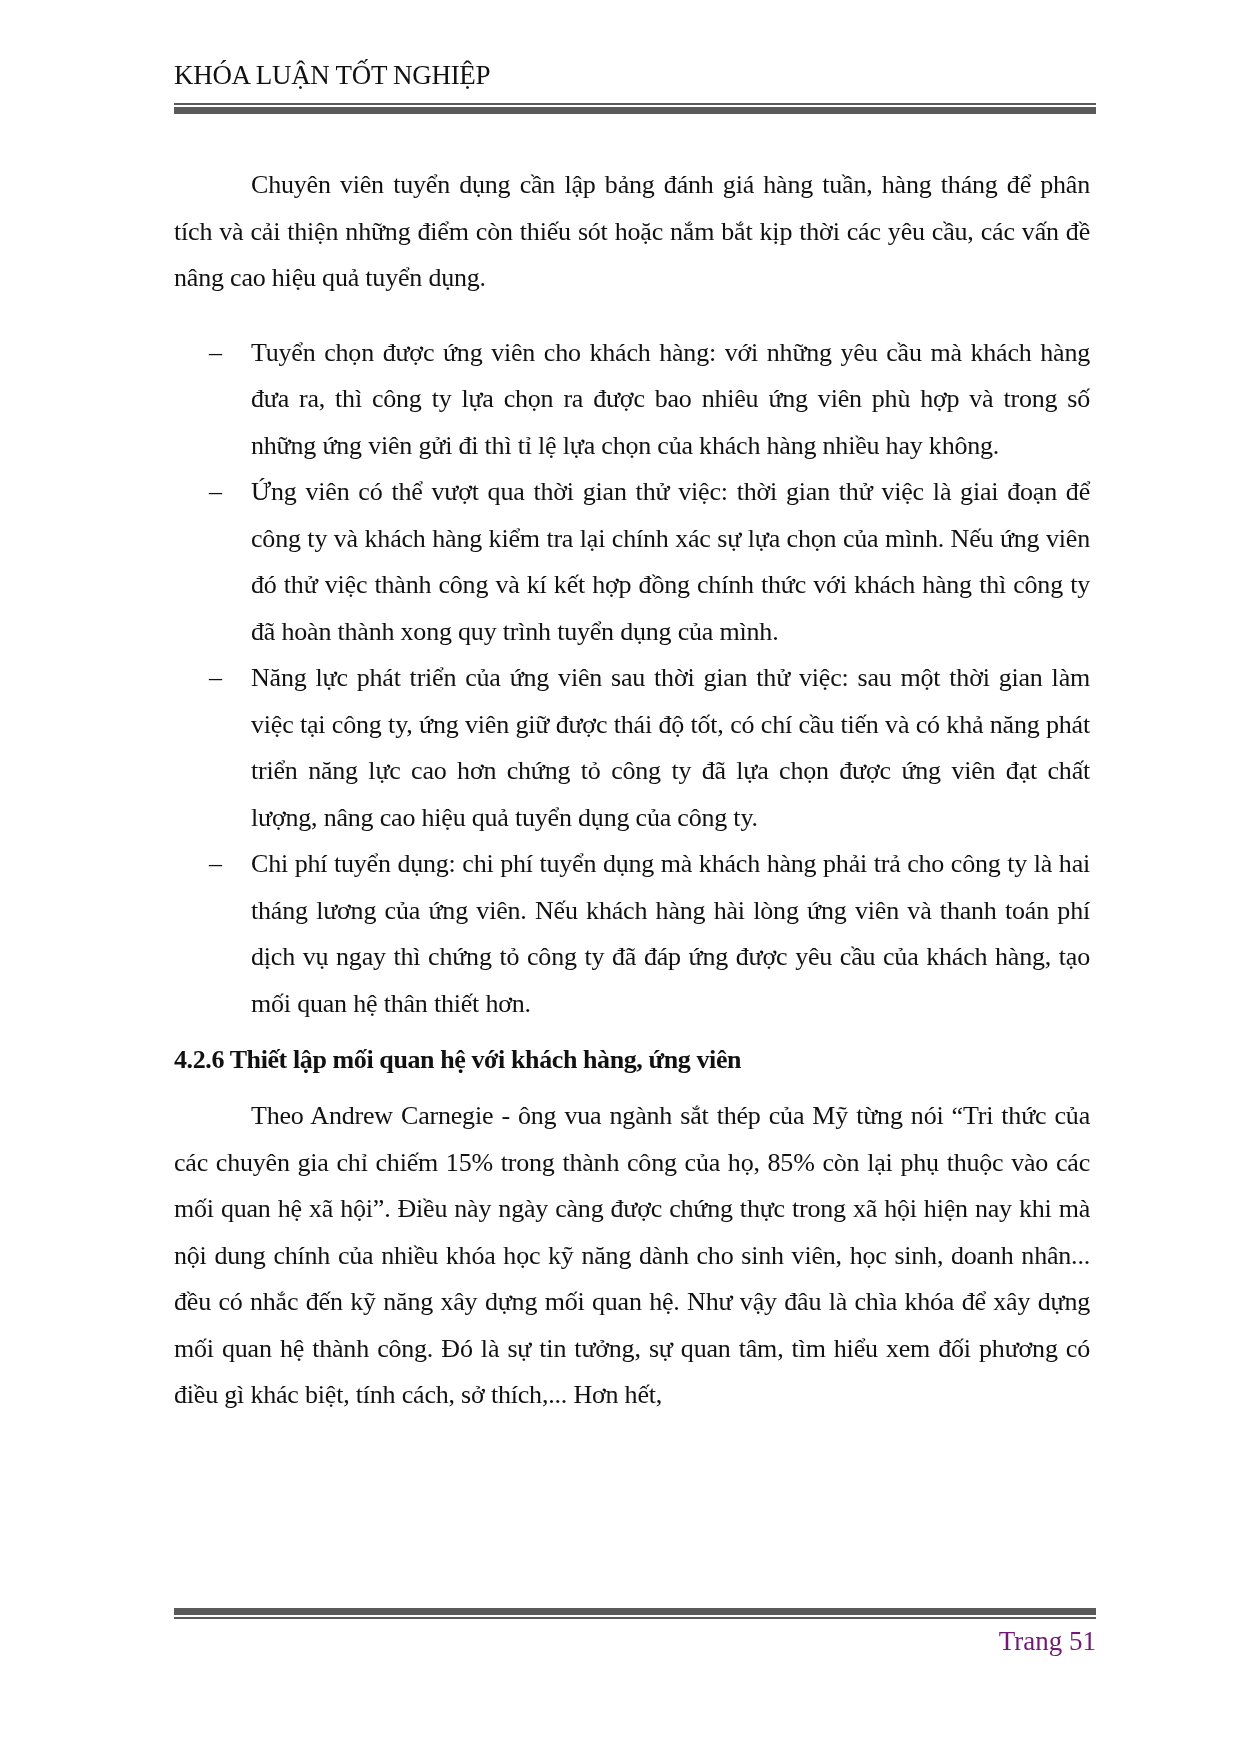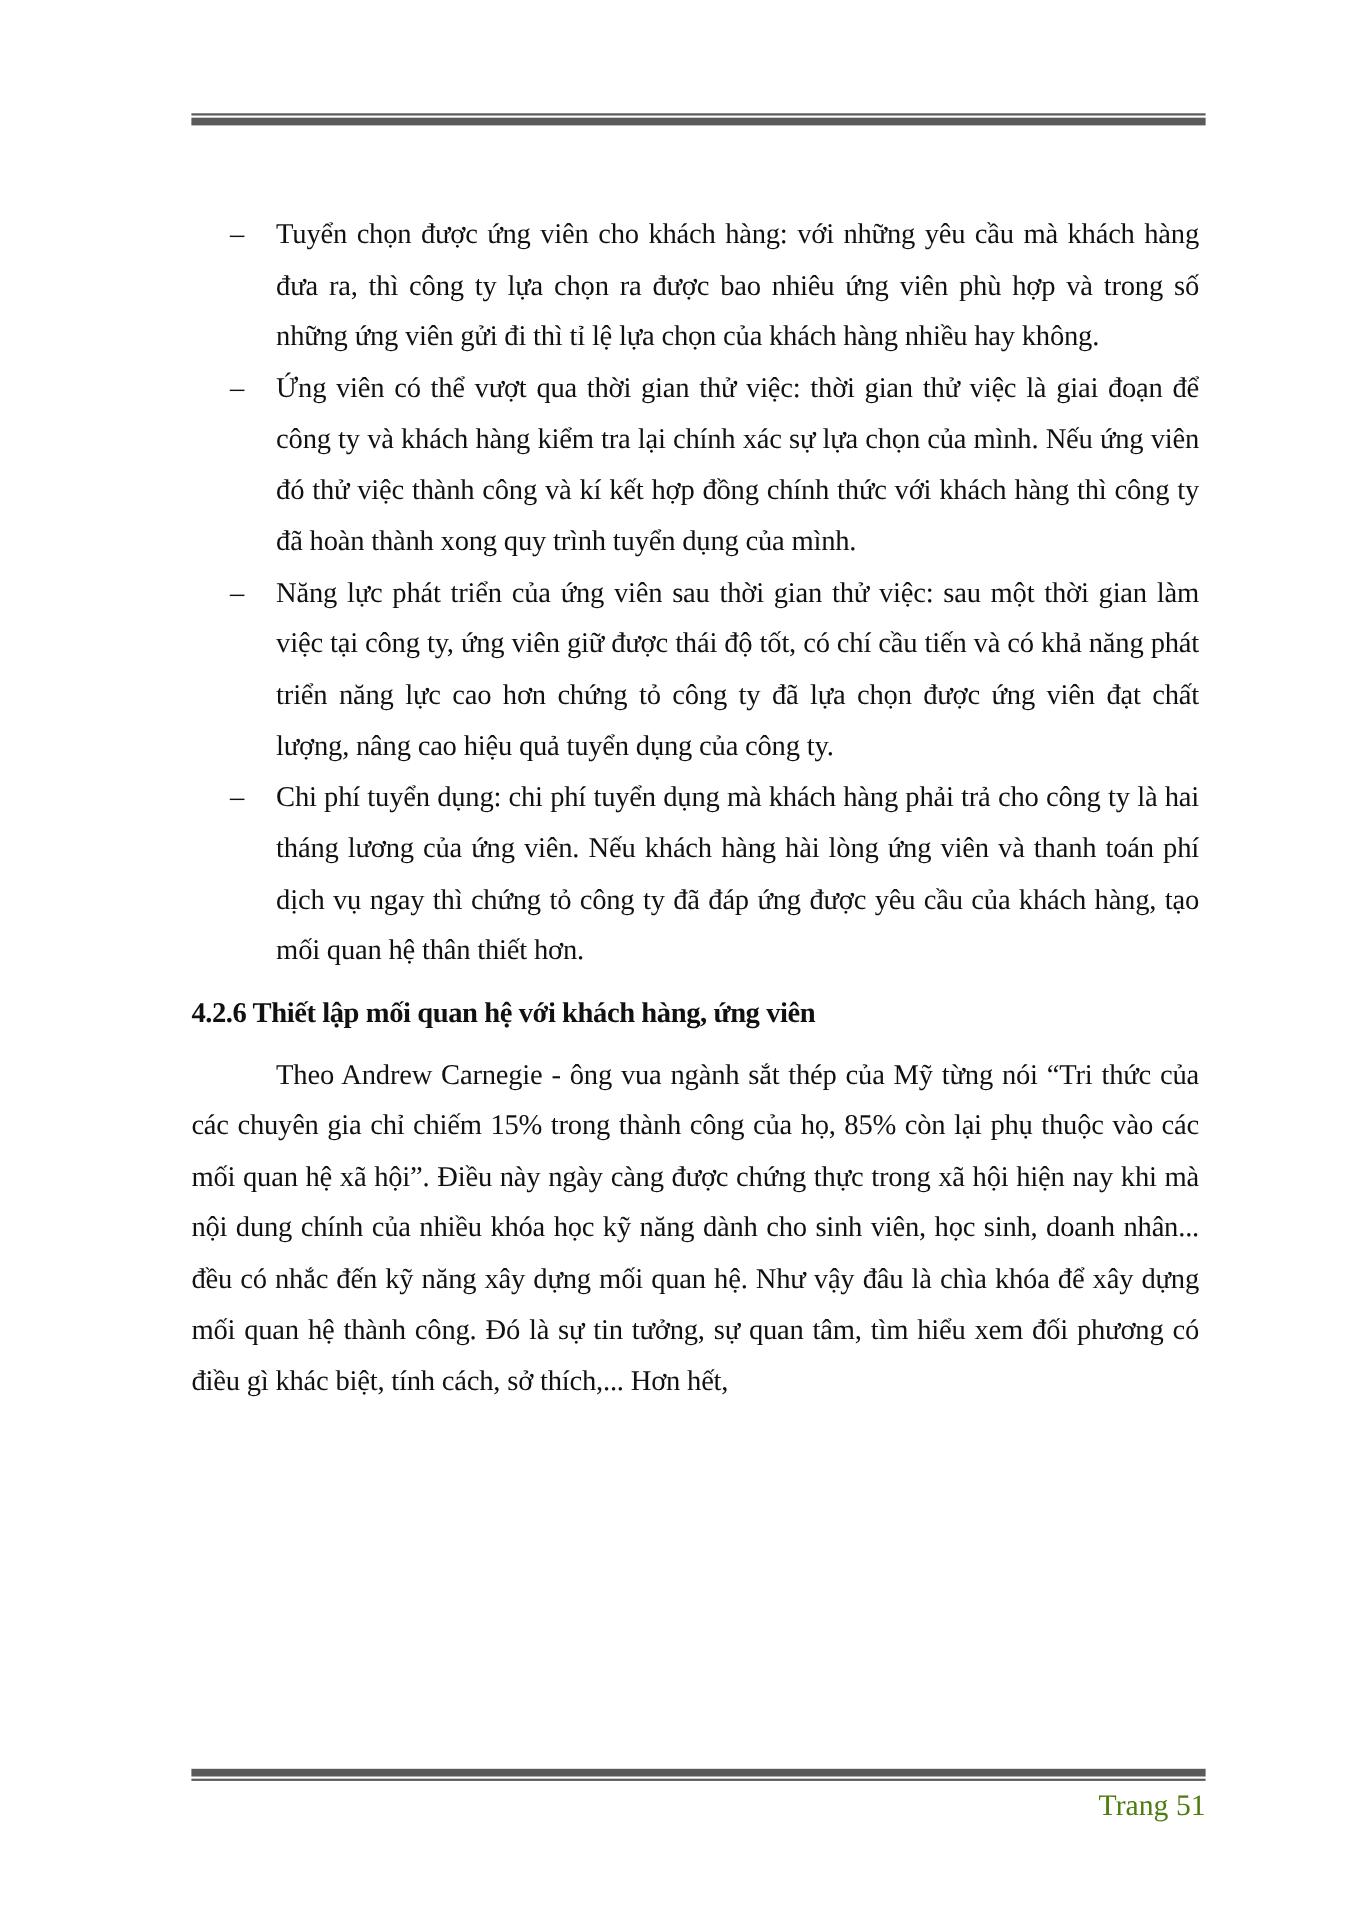--- a/index.html
+++ b/index.html
@@ -23,35 +23,37 @@
       font-size: 26px; line-height: 46.5px; margin: 0; text-align: justify;
       letter-spacing: -0.2px;
     }
     .indent { text-indent: 77px; }
     .list { list-style: none; margin: 0; padding: 0; }
     .list-item { position: relative; padding-left: 77px; }
     .bullet { position: absolute; left: 35px; top: 0; font-size: 26px; line-height: 46.5px; }
     .gap-small { height: 10px; }
     .gap-mid { height: 14px; }
     .footer-page {
-      position: absolute; right: 144px; top: 1626px; font-size: 27px; color: #4d7c0f;
+      position: absolute; right: 144px; top: 1626px; font-size: 27px; color: #701a75;
     }
   </style>
 </head>
 <body>
 
 <div class="page">
 
+  <div class="header-title">KHÓA LUẬN TỐT NGHIỆP</div>
   <div class="rule-thin" style="top:103px;"></div>
   <div class="rule-thick" style="top:107px;"></div>
 
   <div class="content">
 
     <div class="gap-small"></div>
 
+    <p class="para indent">Chuyên viên tuyển dụng cần lập bảng đánh giá hàng tuần, hàng tháng để phân tích và cải thiện những điểm còn thiếu sót hoặc nắm bắt kịp thời các yêu cầu, các vấn đề nâng cao hiệu quả tuyển dụng.</p>
     <div class="gap-mid"></div>
     <div class="gap-mid"></div>
 
     <ul class="list">
       <li class="list-item">
         <span class="bullet">–</span>
         <p class="para">Tuyển chọn được ứng viên cho khách hàng: với những yêu cầu mà khách hàng đưa ra, thì công ty lựa chọn ra được bao nhiêu ứng viên phù hợp và trong số những ứng viên gửi đi thì tỉ lệ lựa chọn của khách hàng nhiều hay không.</p>
       </li>
       <li class="list-item">
         <span class="bullet">–</span>

